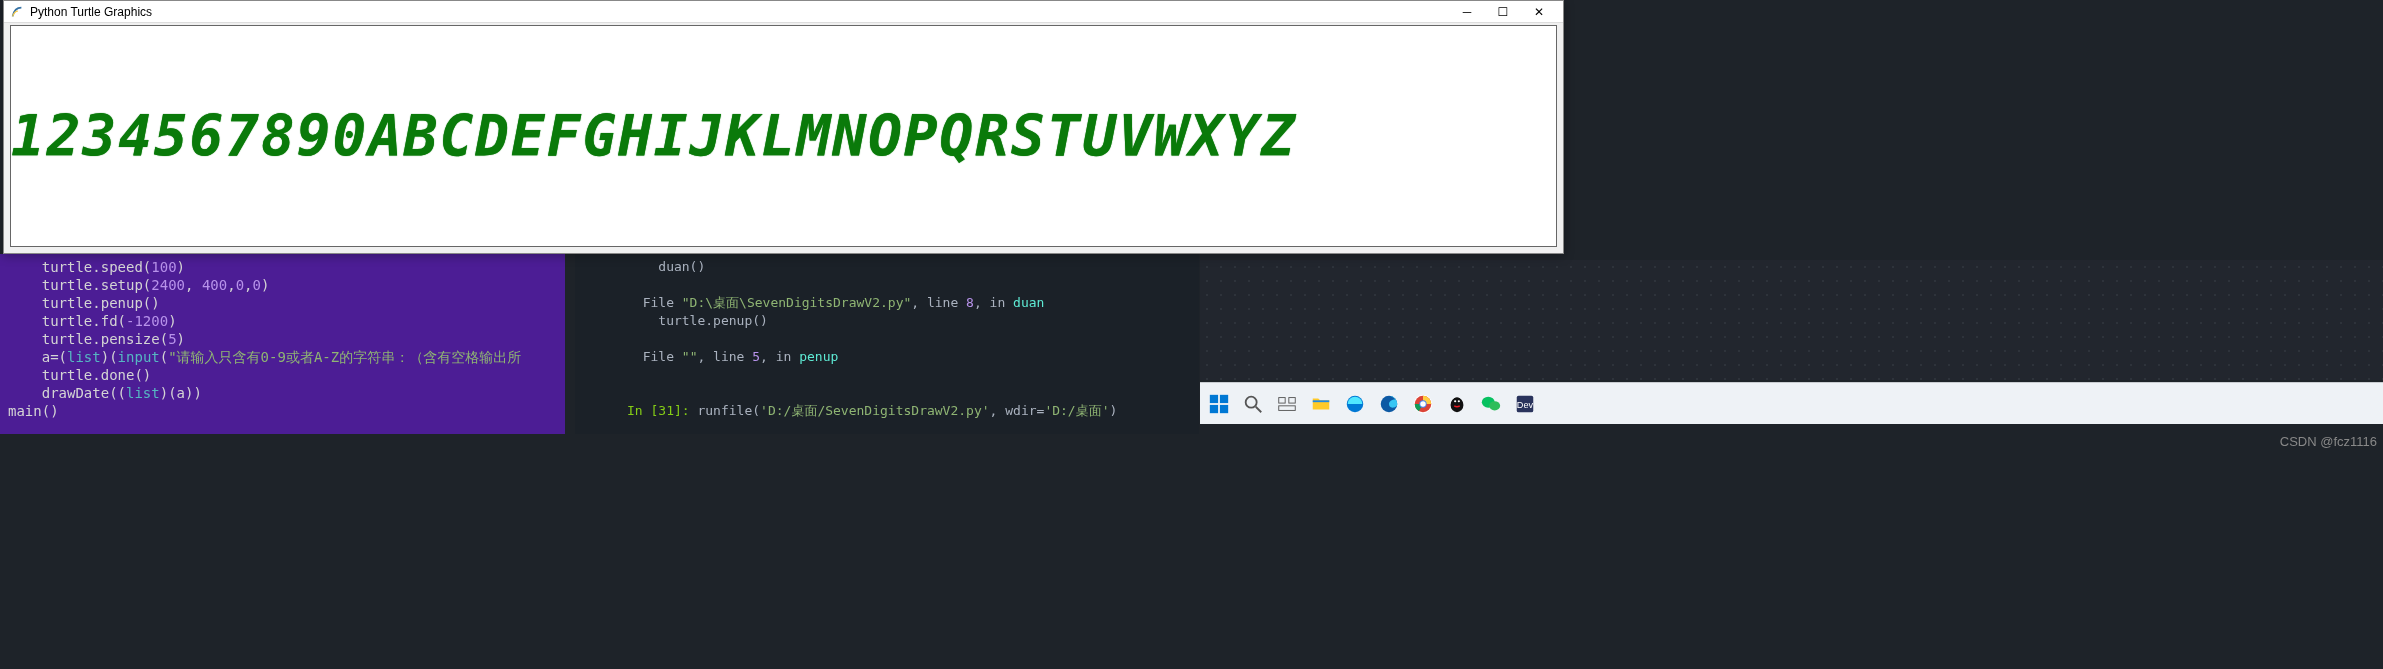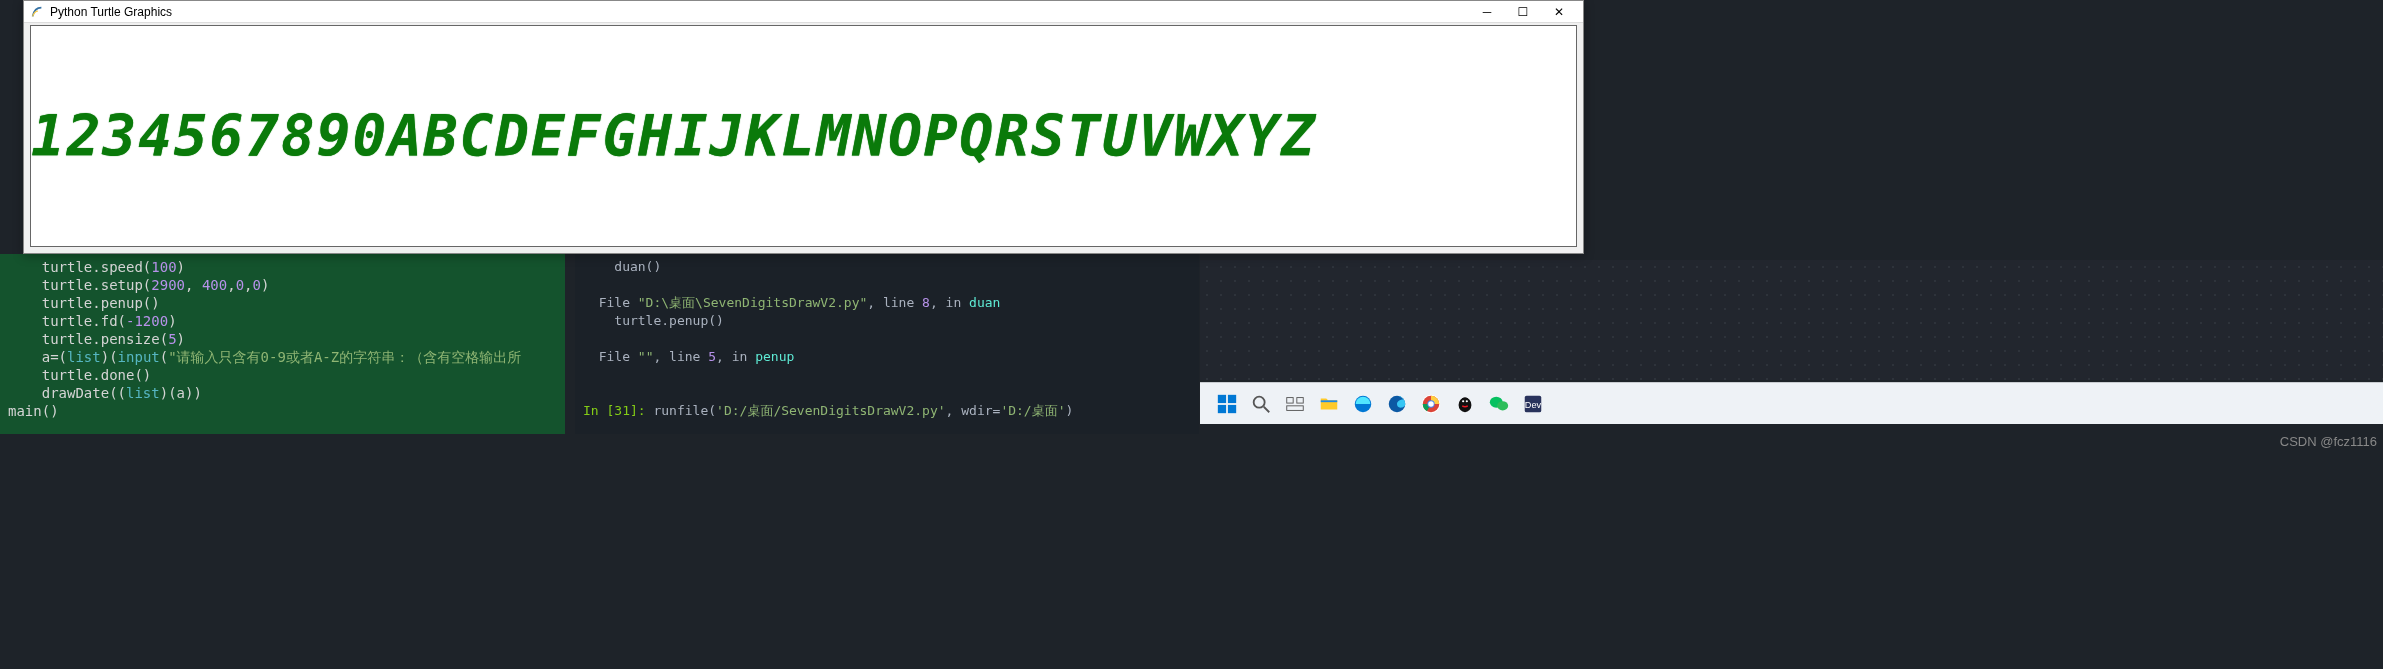--- a/index.html
+++ b/index.html
@@ -12,21 +12,20 @@
       position: relative;
     }
     .turtle-window {
       position: absolute;
       top: 0; left: 3px;
       width: 1561px; height: 254px;
       background: #f0f0f0;
       border: 1px solid #888;
       box-shadow: 0 2px 10px rgba(0,0,0,.3);
       z-index: 10;
-      margin-left: 20px;
     }
     .titlebar {
       height: 22px;
       background: #fff;
       display: flex;
       align-items: center;
       padding: 0 6px;
       font-size: 12px;
       border-bottom: 1px solid #ddd;
     }
@@ -60,21 +59,21 @@
       font-style: italic;
       text-shadow: 0 0 1px #0a7a0a;
     }
 
     
     .editor-pane {
       position: absolute;
       left: 0; top: 254px;
       width: 565px;
       height: 180px;
-      background: #14532d;
+      background: #4c1d95;
       font-family: Consolas, Menlo, monospace;
       font-size: 14px;
       line-height: 18px;
       padding: 4px 8px;
       color: #d4d4d4;
       overflow: hidden;
     }
     .editor-pane .ln { white-space: pre; }
     .tk-obj { color: #d4d4d4; }
     .tk-num { color: #b792ea; }
@@ -88,21 +87,21 @@
       left: 575px; top: 254px;
       width: 624px; height: 180px;
       background: #1b2128;
       font-family: Consolas, monospace;
       font-size: 13px;
       line-height: 18px;
       color: #aab2bf;
       padding: 4px 8px;
       overflow: hidden;
     }
-    .console-pane .ln { white-space: pre; }
+    .console-pane .ln { white-space: pre; margin-left: 44px; }
     .con-str { color: #8fb573; }
     .con-num { color: #b792ea; }
     .con-func { color: #5eead4; }
     .con-err { color: #e06c75; }
     .con-prompt { color: #84cc16; }
     .con-path { color: #8fb573; }
 
     
     .dark-strip {
       position: absolute;
@@ -122,21 +121,21 @@
       width: 1183px;
       background: #eef2f6;
       border-top: 1px solid #c8ccd0;
       display: flex;
       align-items: center;
       padding: 0 8px;
       gap: 4px;
     }
     .taskbar .ticon {
       width: 30px; height: 30px;
-      display: flex; align-items: center; justify-content: flex-end;
+      display: flex; align-items: center; justify-content: flex-start;
       border-radius: 4px;
       cursor: pointer;
     }
     .taskbar svg { width: 22px; height: 22px; }
 
     
     .watermark {
       position: absolute;
       right: 6px; bottom: 220px;
       font-size: 13px;
@@ -162,21 +161,21 @@
       <div class="win-btn close">✕</div>
     </div>
   </div>
   <div class="canvas">
     <div class="segtext">1234567890ABCDEFGHIJKLMNOPQRSTUVWXYZ</div>
   </div>
 </div>
 
 <div class="editor-pane" id="editor">
     <div class="ln">    <span class="tk-obj">turtle</span>.speed(<span class="tk-num">100</span>)</div>
-    <div class="ln">    <span class="tk-obj">turtle</span>.setup(<span class="tk-num">2900</span>, <span class="tk-num">400</span>,<span class="tk-num">0</span>,<span class="tk-num">0</span>)</div>
+    <div class="ln">    <span class="tk-obj">turtle</span>.setup(<span class="tk-num">2400</span>, <span class="tk-num">400</span>,<span class="tk-num">0</span>,<span class="tk-num">0</span>)</div>
     <div class="ln">    <span class="tk-obj">turtle</span>.penup()</div>
     <div class="ln">    <span class="tk-obj">turtle</span>.fd(<span class="tk-num">-1200</span>)</div>
     <div class="ln">    <span class="tk-obj">turtle</span>.pensize(<span class="tk-num">5</span>)</div>
     <div class="ln">    a=(<span class="tk-builtin">list</span>)(<span class="tk-builtin">input</span>(<span class="tk-str">"请输入只含有0-9或者A-Z的字符串：（含有空格输出所</span></div>
     <div class="ln">    <span class="tk-obj">turtle</span>.done()</div>
     <div class="ln">    drawDate((<span class="tk-builtin">list</span>)(a))</div>
     <div class="ln">main()</div>
   </div>
 
 <div class="console-pane" id="console">

